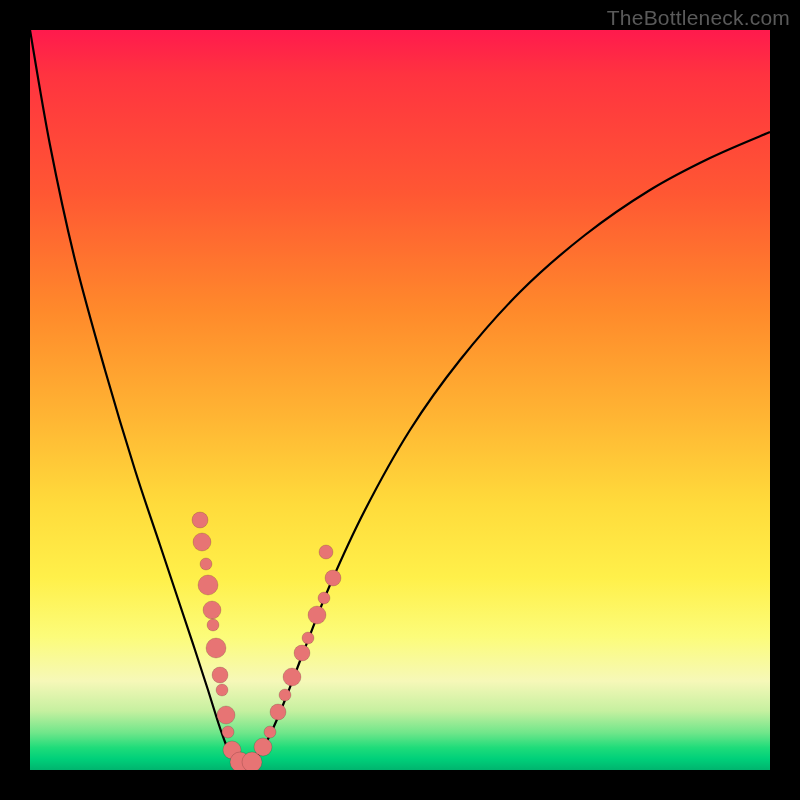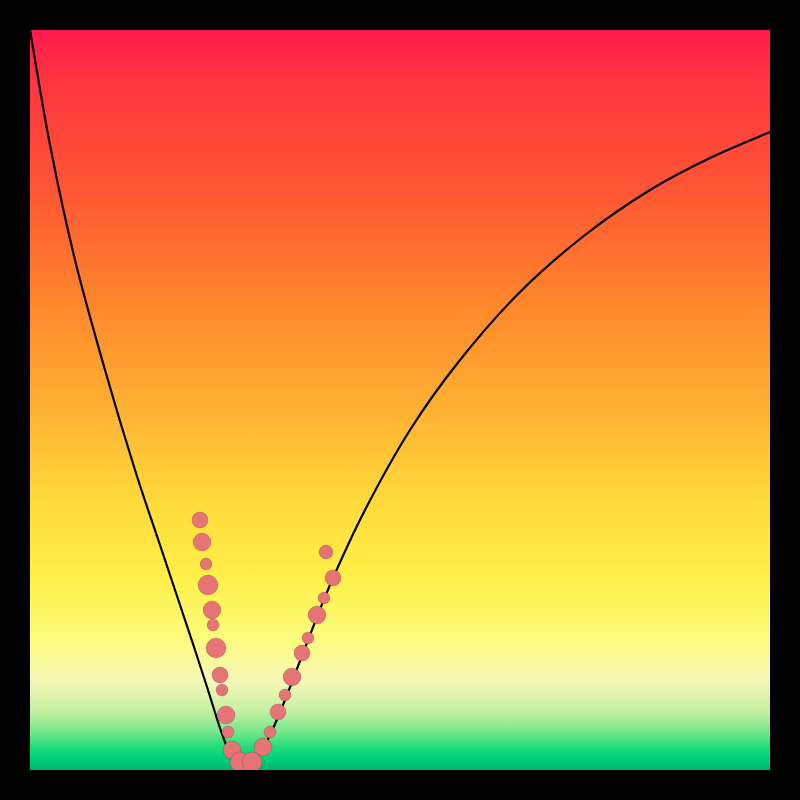--- a/index.html
+++ b/index.html
@@ -78,20 +78,21 @@
   .dot {
     fill: #e77474;
     stroke: rgba(0,0,0,0.25);
     stroke-width: 0.6;
   }
 </style>
 </head>
 <body>
 
 <div class="frame">
+  <div class="watermark">TheBottleneck.com</div>
   <div class="plot-area">
     <div class="gradient-bg"></div>
     <svg class="curve-layer" viewBox="0 0 740 740" preserveAspectRatio="none">
       <path class="curve" d="M 0 0 C 3.3 19.2 12.5 76.7 20 115 C 27.5 153.3 35.8 192.5 45 230 C 54.2 267.5 65.0 305.0 75 340 C 85.0 375.0 95.8 410.8 105 440 C 114.2 469.2 122.5 492.5 130 515 C 137.5 537.5 144.2 557.5 150 575 C 155.8 592.5 160.3 605.8 165 620 C 169.7 634.2 174.2 648.0 178 660 C 181.8 672.0 185.2 683.3 188 692 C 190.8 700.7 193.0 706.5 195 712 C 197.0 717.5 198.2 721.7 200 725 C 201.8 728.3 203.7 730.3 206 732 C 208.3 733.7 211.3 735.0 214 735 C 216.7 735.0 219.3 734.0 222 732 C 224.7 730.0 227.0 727.5 230 723 C 233.0 718.5 235.8 713.8 240 705 C 244.2 696.2 249.2 684.5 255 670 C 260.8 655.5 267.5 637.2 275 618 C 282.5 598.8 290.0 578.0 300 555 C 310.0 532.0 321.7 505.8 335 480 C 348.3 454.2 364.2 425.0 380 400 C 395.8 375.0 411.7 353.0 430 330 C 448.3 307.0 469.2 282.8 490 262 C 510.8 241.2 533.3 222.0 555 205 C 576.7 188.0 599.2 172.8 620 160 C 640.8 147.2 660.0 137.7 680 128 C 700.0 118.3 730.0 106.3 740 102 " id="curve-path"></path>
       <g id="dots-group">
           <circle cx="170" cy="490" r="8" class="dot"></circle>
           <circle cx="172" cy="512" r="9" class="dot"></circle>
           <circle cx="176" cy="534" r="6" class="dot"></circle>
           <circle cx="178" cy="555" r="10" class="dot"></circle>
           <circle cx="182" cy="580" r="9" class="dot"></circle>

